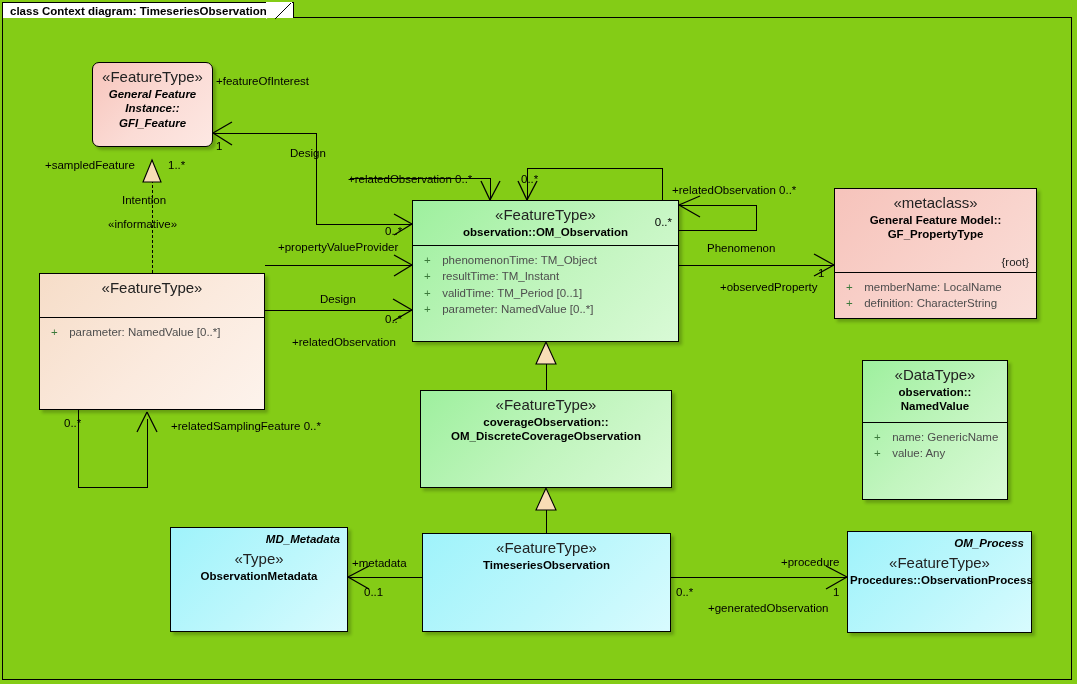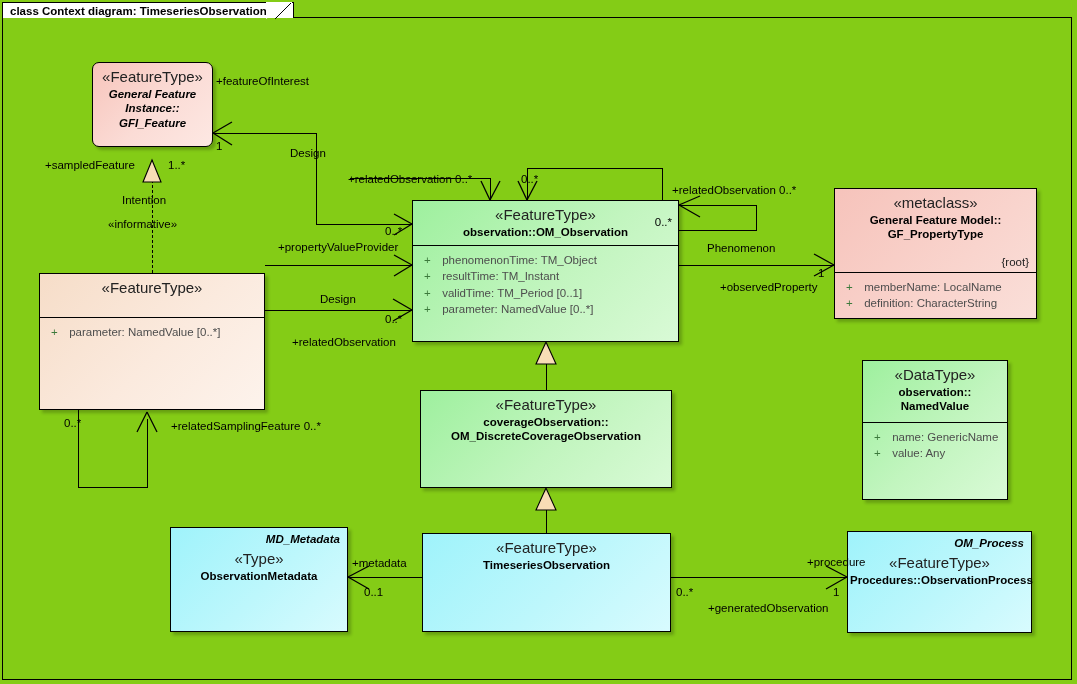--- a/index.html
+++ b/index.html
@@ -296,21 +296,21 @@
   <div class="lbl" style="left:320px; top:293px;">Design</div>
   <div class="lbl" style="left:385px; top:313px;">0..*</div>
   <div class="lbl" style="left:292px; top:336px;">+relatedObservation</div>
   <div class="lbl" style="left:64px;  top:417px;">0..*</div>
   <div class="lbl" style="left:152px; top:420px;margin-left:19px;">+relatedSamplingFeature 0..*</div>
   <div class="lbl" style="left:707px; top:242px;">Phenomenon</div>
   <div class="lbl" style="left:720px; top:281px;">+observedProperty</div>
   <div class="lbl" style="left:818px; top:267px;">1</div>
   <div class="lbl" style="left:352px; top:557px;">+metadata</div>
   <div class="lbl" style="left:352px; top:586px;margin-left:12px;">0..1</div>
-  <div class="lbl" style="left:781px; top:556px;margin-left:26px;">+procedure</div>
+  <div class="lbl" style="left:781px; top:556px;">+procedure</div>
   <div class="lbl" style="left:833px; top:586px;">1</div>
   <div class="lbl" style="left:676px; top:586px;">0..*</div>
   <div class="lbl" style="left:676px; top:602px;margin-left:32px;">+generatedObservation</div>
 
   <div class="cbox rounded pinkbox" style="left:92px; top:62px; width:121px; height:85px;">
     <div class="hdr" style="height:100%;">
       <span class="stereo">«FeatureType»</span>
       <span class="cname ital">General Feature</span>
       <span class="cname ital">Instance::</span>
       <span class="cname ital">GFI_Feature</span>

